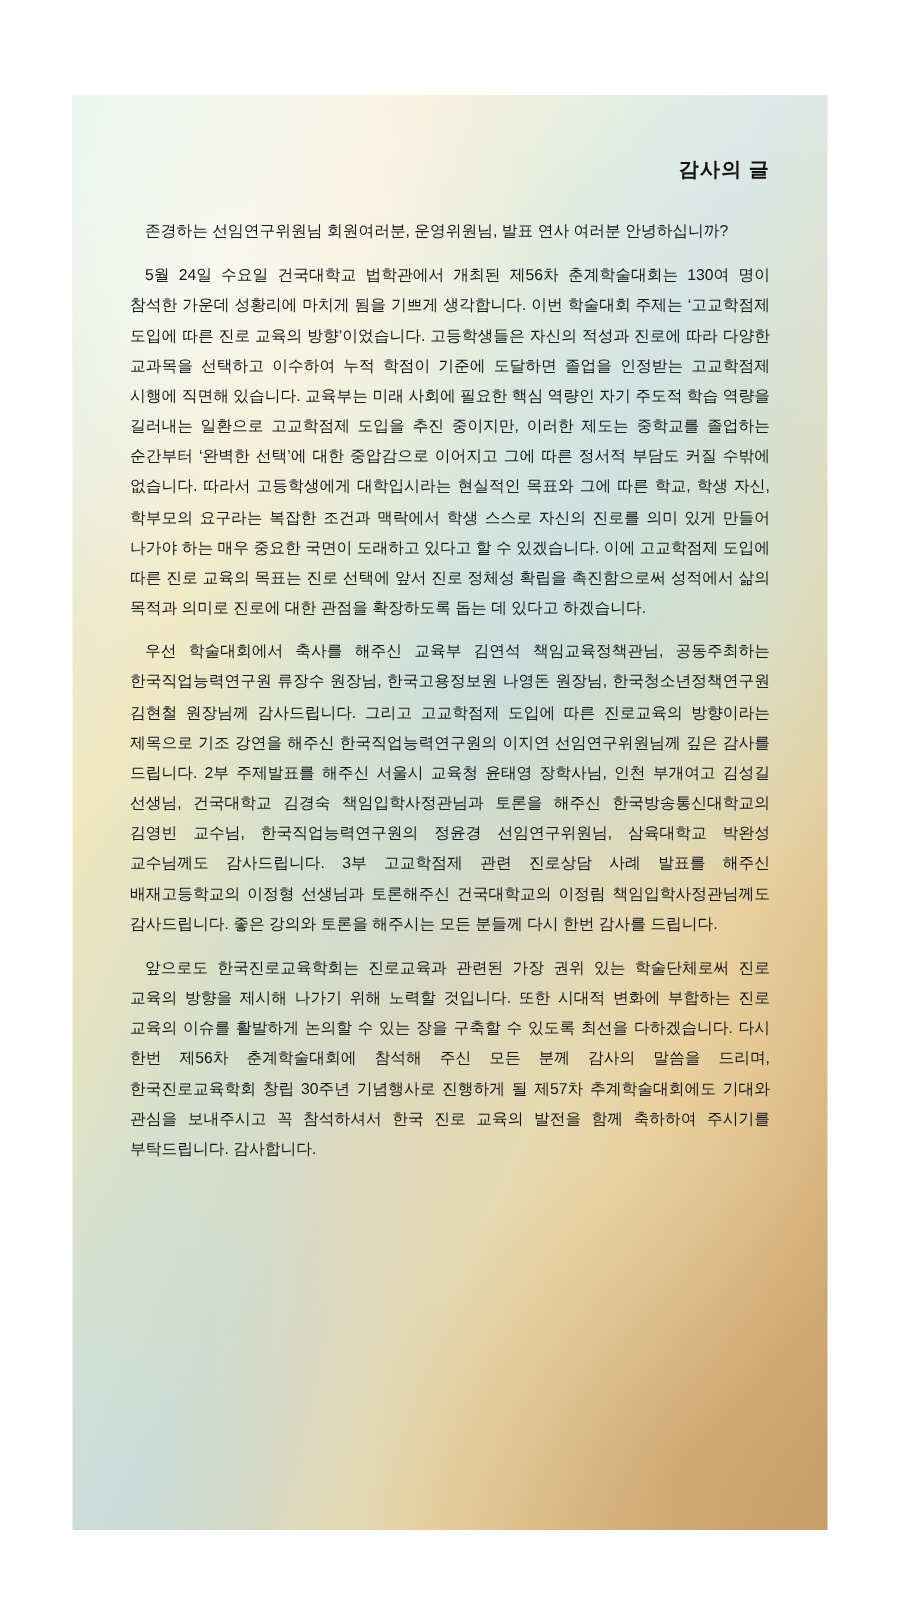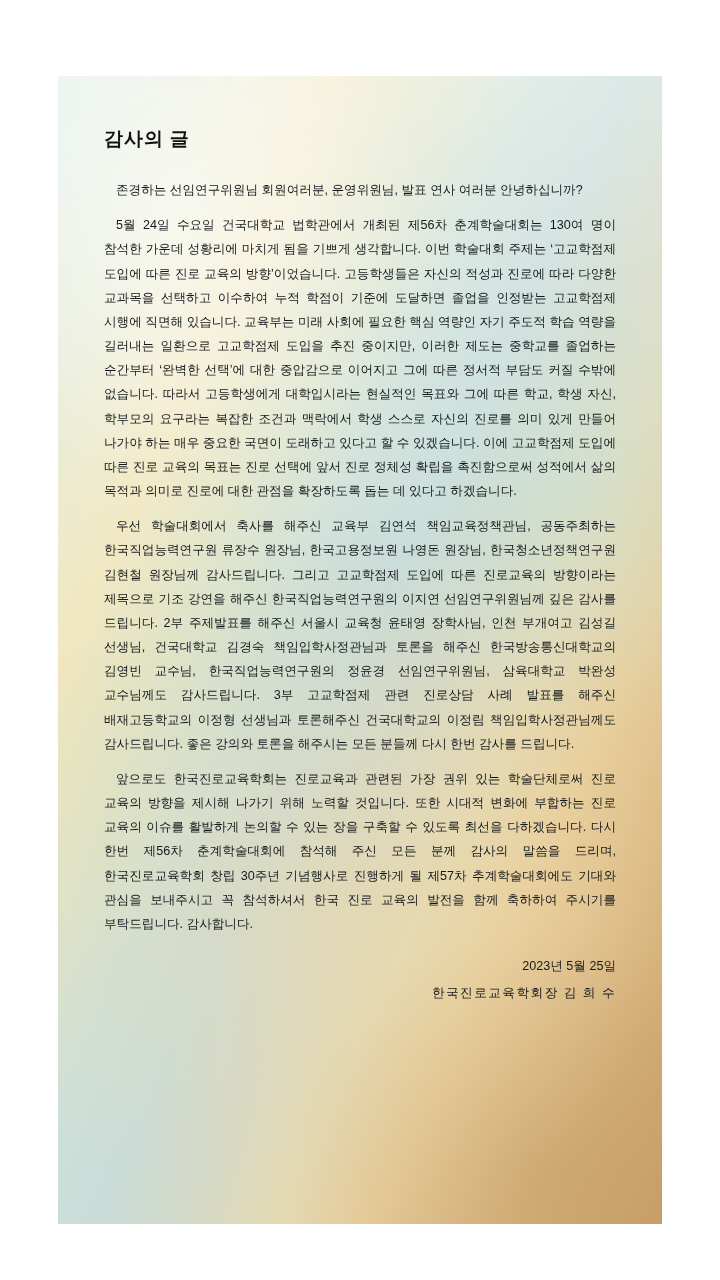--- a/index.html
+++ b/index.html
@@ -62,22 +62,22 @@
     position: absolute;
     left: 58px;
     top: 76px;
     width: 604px;
     height: 1148px;
     box-sizing: border-box;
     padding: 34px 46px 26px 46px;
   }
 
   .doc-title {
-    text-align: left;
-    font-size: 19px;
+    text-align: right;
+    font-size: 16px;
     font-weight: bold;
     color: #111111;
     letter-spacing: 1px;
     margin: 16px 0 26px 0;
     font-family: "Liberation Serif", "DejaVu Serif", serif;
   }
 
   .para {
     font-size: 12.6px;
     line-height: 1.92;
@@ -113,19 +113,15 @@
 
   <div class="content">
 
     <div class="doc-title">감사의 글</div>
 
     <p class="para">존경하는 선임연구위원님 회원여러분, 운영위원님, 발표 연사 여러분 안녕하십니까?</p>
     <p class="para">5월 24일 수요일 건국대학교 법학관에서 개최된 제56차 춘계학술대회는 130여 명이 참석한 가운데 성황리에 마치게 됨을 기쁘게 생각합니다. 이번 학술대회 주제는 ‘고교학점제 도입에 따른 진로 교육의 방향’이었습니다. 고등학생들은 자신의 적성과 진로에 따라 다양한 교과목을 선택하고 이수하여 누적 학점이 기준에 도달하면 졸업을 인정받는 고교학점제 시행에 직면해 있습니다. 교육부는 미래 사회에 필요한 핵심 역량인 자기 주도적 학습 역량을 길러내는 일환으로 고교학점제 도입을 추진 중이지만, 이러한 제도는 중학교를 졸업하는 순간부터 ‘완벽한 선택’에 대한 중압감으로 이어지고 그에 따른 정서적 부담도 커질 수밖에 없습니다. 따라서 고등학생에게 대학입시라는 현실적인 목표와 그에 따른 학교, 학생 자신, 학부모의 요구라는 복잡한 조건과 맥락에서 학생 스스로 자신의 진로를 의미 있게 만들어 나가야 하는 매우 중요한 국면이 도래하고 있다고 할 수 있겠습니다. 이에 고교학점제 도입에 따른 진로 교육의 목표는 진로 선택에 앞서 진로 정체성 확립을 촉진함으로써 성적에서 삶의 목적과 의미로 진로에 대한 관점을 확장하도록 돕는 데 있다고 하겠습니다.</p>
     <p class="para">우선 학술대회에서 축사를 해주신 교육부 김연석 책임교육정책관님, 공동주최하는 한국직업능력연구원 류장수 원장님, 한국고용정보원 나영돈 원장님, 한국청소년정책연구원 김현철 원장님께 감사드립니다. 그리고 고교학점제 도입에 따른 진로교육의 방향이라는 제목으로 기조 강연을 해주신 한국직업능력연구원의 이지연 선임연구위원님께 깊은 감사를 드립니다. 2부 주제발표를 해주신 서울시 교육청 윤태영 장학사님, 인천 부개여고 김성길 선생님, 건국대학교 김경숙 책임입학사정관님과 토론을 해주신 한국방송통신대학교의 김영빈 교수님, 한국직업능력연구원의 정윤경 선임연구위원님, 삼육대학교 박완성 교수님께도 감사드립니다. 3부 고교학점제 관련 진로상담 사례 발표를 해주신 배재고등학교의 이정형 선생님과 토론해주신 건국대학교의 이정림 책임입학사정관님께도 감사드립니다. 좋은 강의와 토론을 해주시는 모든 분들께 다시 한번 감사를 드립니다.</p>
     <p class="para">앞으로도 한국진로교육학회는 진로교육과 관련된 가장 권위 있는 학술단체로써 진로 교육의 방향을 제시해 나가기 위해 노력할 것입니다. 또한 시대적 변화에 부합하는 진로 교육의 이슈를 활발하게 논의할 수 있는 장을 구축할 수 있도록 최선을 다하겠습니다. 다시 한번 제56차 춘계학술대회에 참석해 주신 모든 분께 감사의 말씀을 드리며, 한국진로교육학회 창립 30주년 기념행사로 진행하게 될 제57차 추계학술대회에도 기대와 관심을 보내주시고 꼭 참석하셔서 한국 진로 교육의 발전을 함께 축하하여 주시기를 부탁드립니다. 감사합니다.</p>
 
-    <div class="signature">
-      <div>2023년 5월 25일</div>
-      <div class="sig-name">한국진로교육학회장 김 희 수</div>
-    </div>
 
   </div>
 </div>
 
 </body></html>

